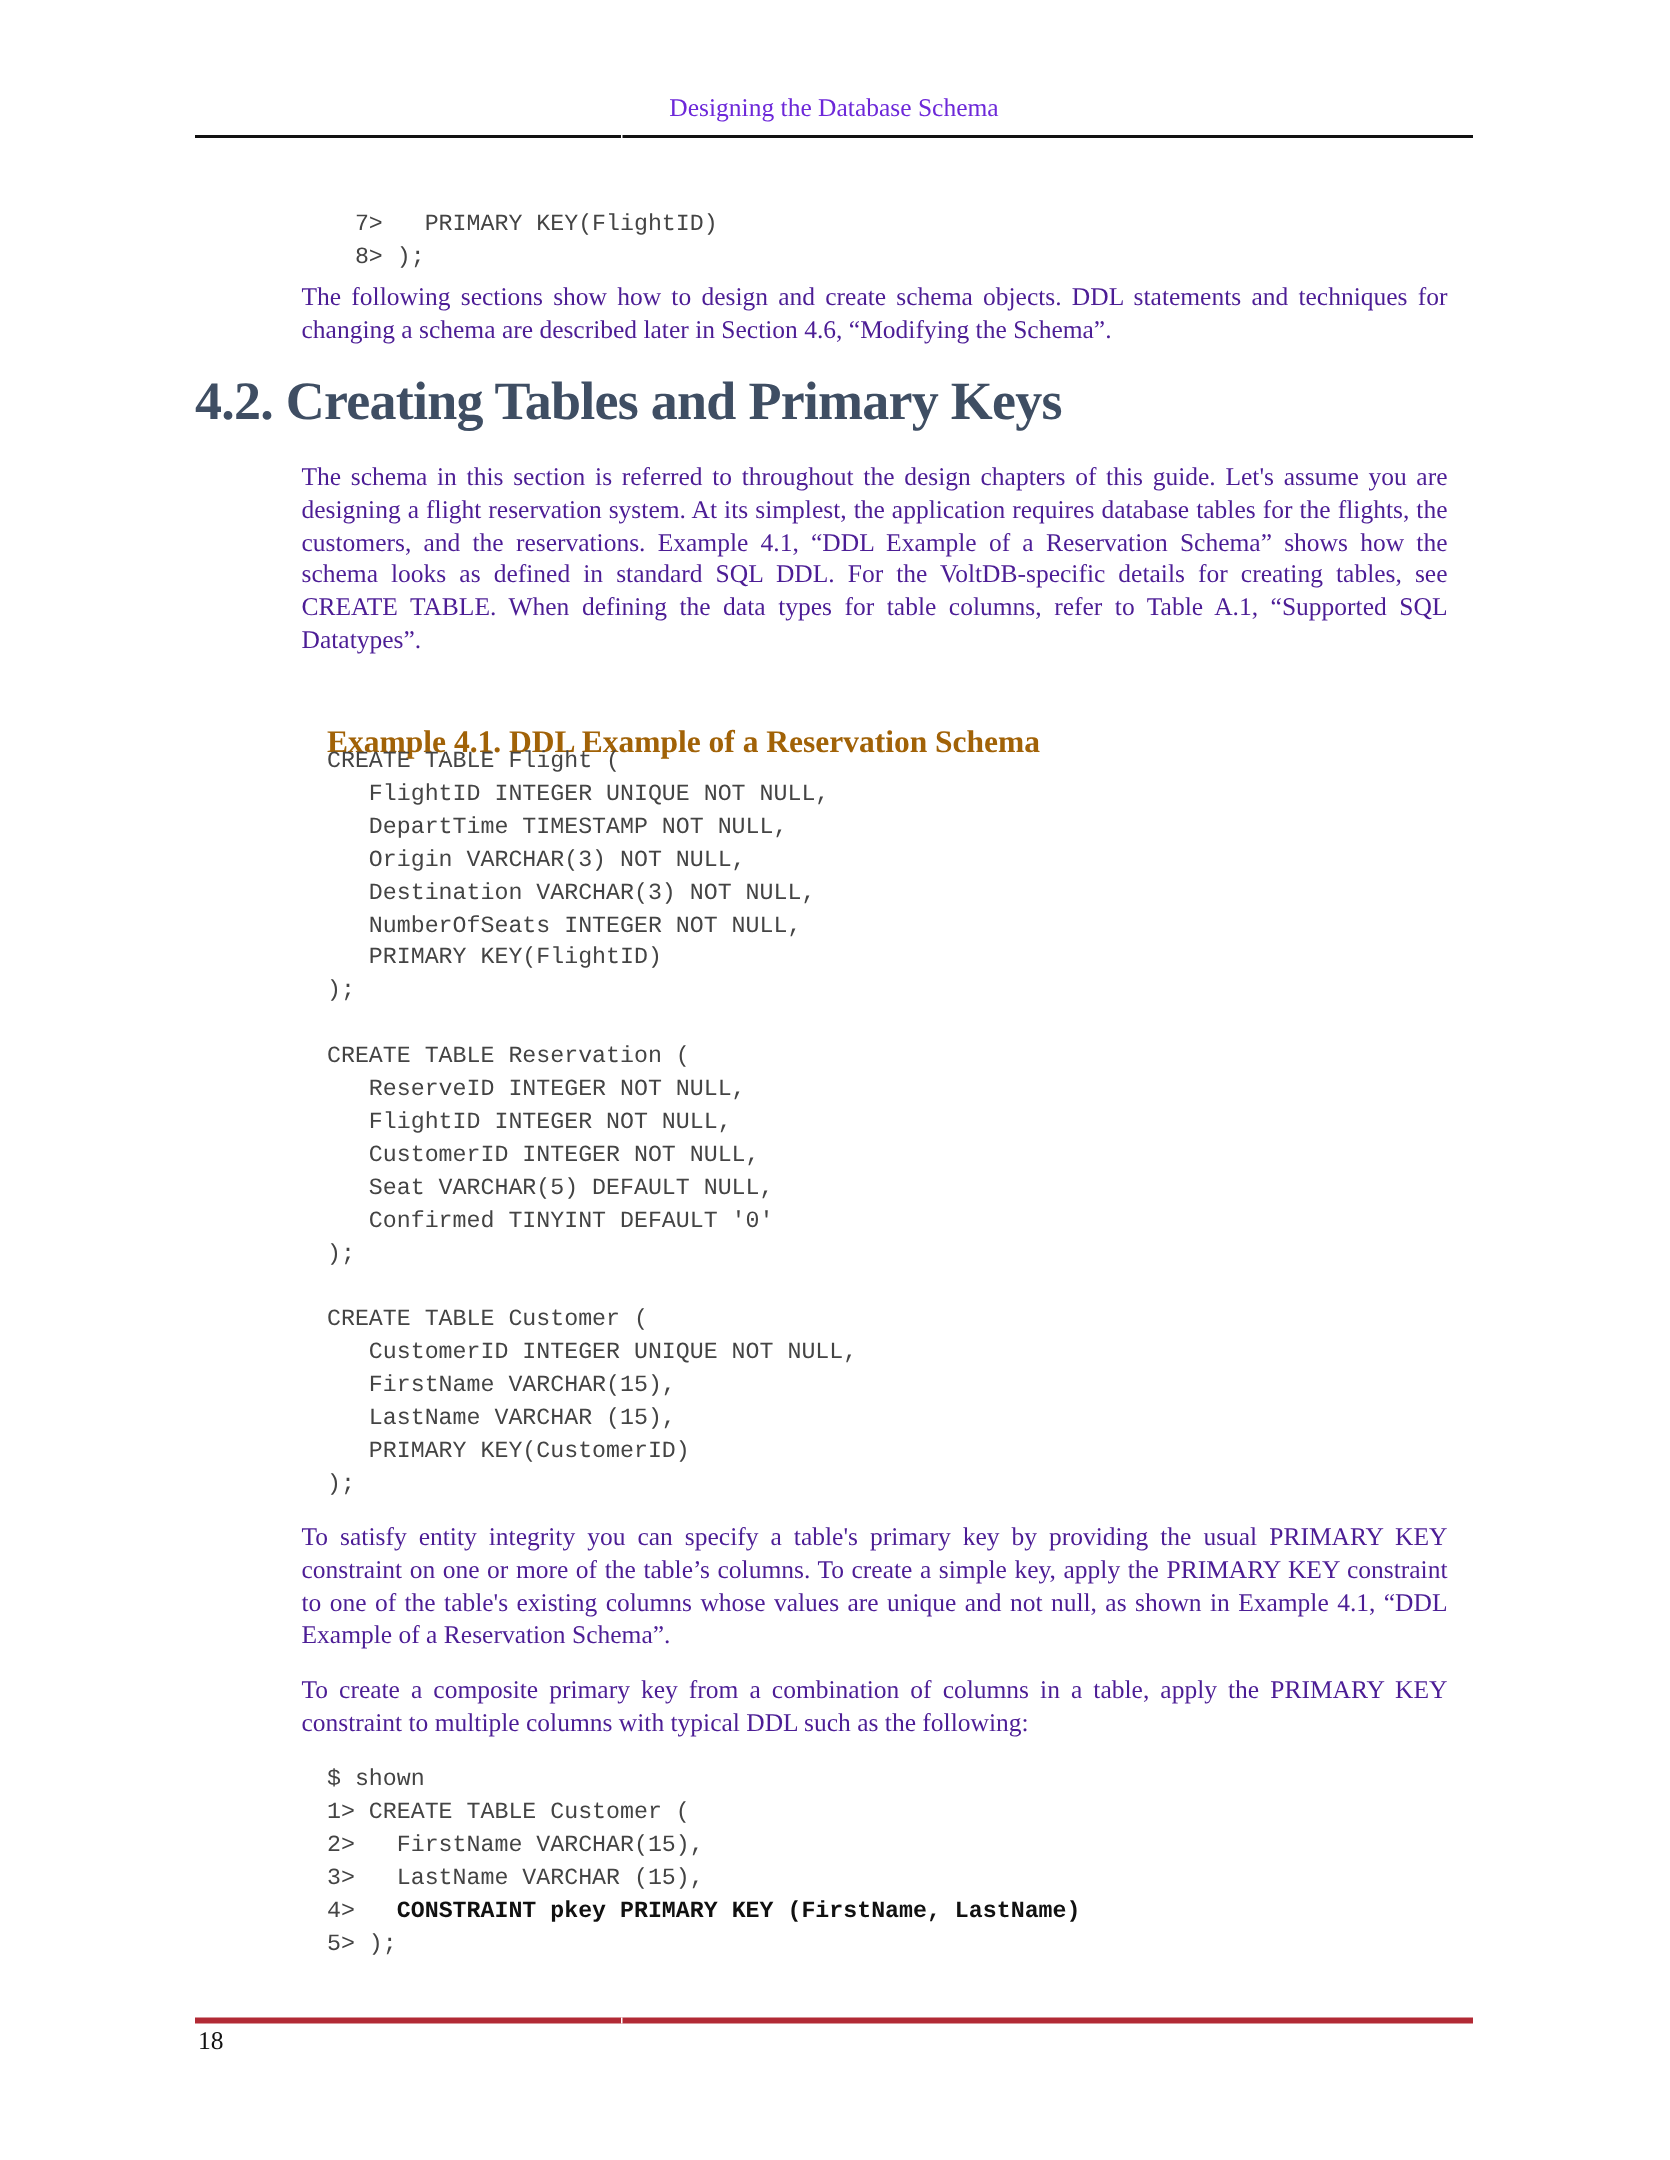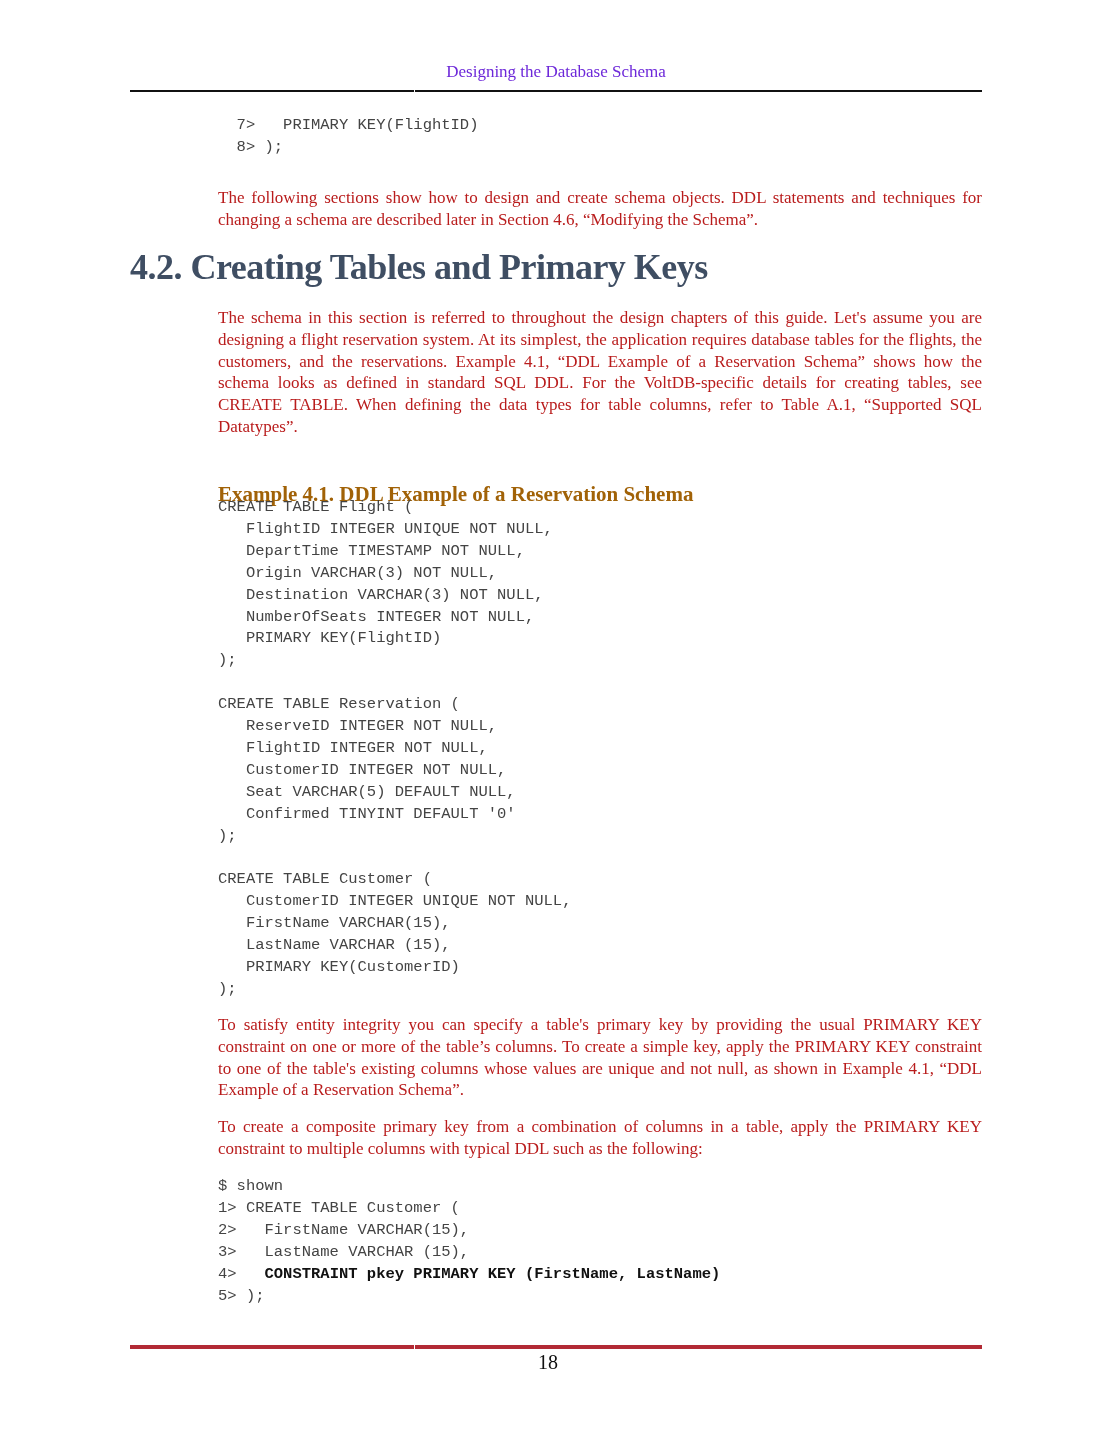--- a/index.html
+++ b/index.html
@@ -11,48 +11,48 @@
     text-align: center; font-size: 17px; color: #6d28d9;
   }
   .rule-top {
     position: absolute; left: 130px; width: 852px; top: 90px; height: 2px; background: #111;
   }
   .rule-top .gap, .rule-bottom .gap { position: absolute; left: 284px; width: 1px; top: 0; bottom: 0; background: #fff; }
   .rule-bottom {
     position: absolute; left: 130px; width: 852px; top: 1345px; height: 4px; background: #b22a35;
   }
   .page-number {
-    position: absolute; left: 122px; width: 852px; top: 1351px; text-align: center; font-size: 20px;
+    position: absolute; left: 132px; width: 852px; top: 1351px; text-align: left; font-size: 17px;
   }
   .code {
     position: absolute; left: 218px; margin: 0; font-size: 15.5px; line-height: 21.9px;
     color: #444; white-space: pre;
   }
   .code .bold { font-weight: bold; color: #111; }
   .para {
-    position: absolute; left: 218px; width: 764px; margin: 0; font-size: 17px; line-height: 21.8px;
-    text-align: justify; color: #b91c1c;
+    position: absolute; left: 201px; width: 764px; margin: 0; font-size: 17px; line-height: 21.8px;
+    text-align: justify; color: #4c1d95;
   }
   .h2 {
     position: absolute; left: 130px; top: 246px; margin: 0; font-family: Liberation Serif, serif;
     font-size: 36px; font-weight: bold; color: #3f4e63; letter-spacing: -0.5px;
   }
   .example-title {
     position: absolute; left: 218px; top: 482px; margin: 0; font-size: 21px; font-weight: bold; color: #a16207;
   }
 </style>
 </head>
 <body>
 
 <div class="header-title serif">Designing the Database Schema</div>
 <div class="rule-top">
     <div class="gap"></div>
   </div>
 
-<pre class="code mono" style="top:115px;"><span>  7&gt;   PRIMARY KEY(FlightID)</span>
+<pre class="code mono" style="top:139px;"><span>  7&gt;   PRIMARY KEY(FlightID)</span>
 <span>  8&gt; );</span></pre>
 
 <p class="para serif" style="top:187px;">The following sections show how to design and create schema objects. DDL statements and techniques for changing a schema are described later in Section 4.6, “Modifying the Schema”.</p>
 
 <h2 class="h2">4.2. Creating Tables and Primary Keys</h2>
 
 <p class="para serif" style="top:307px;">The schema in this section is referred to throughout the design chapters of this guide. Let's assume you are designing a flight reservation system. At its simplest, the application requires database tables for the flights, the customers, and the reservations. Example 4.1, “DDL Example of a Reservation Schema” shows how the schema looks as defined in standard SQL DDL. For the VoltDB-specific details for creating tables, see CREATE TABLE. When defining the data types for table columns, refer to Table A.1, “Supported SQL Datatypes”.</p>
 
 <h3 class="example-title serif">Example 4.1. DDL Example of a Reservation Schema</h3>
 

